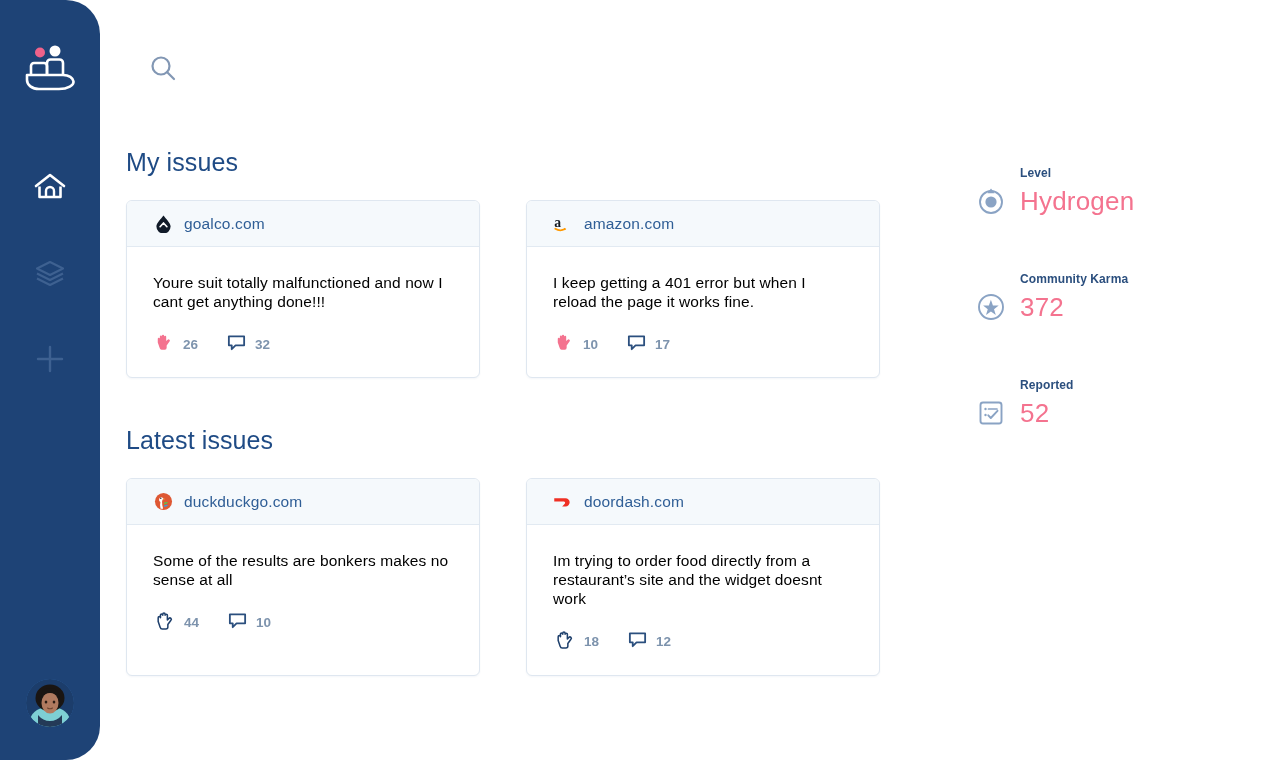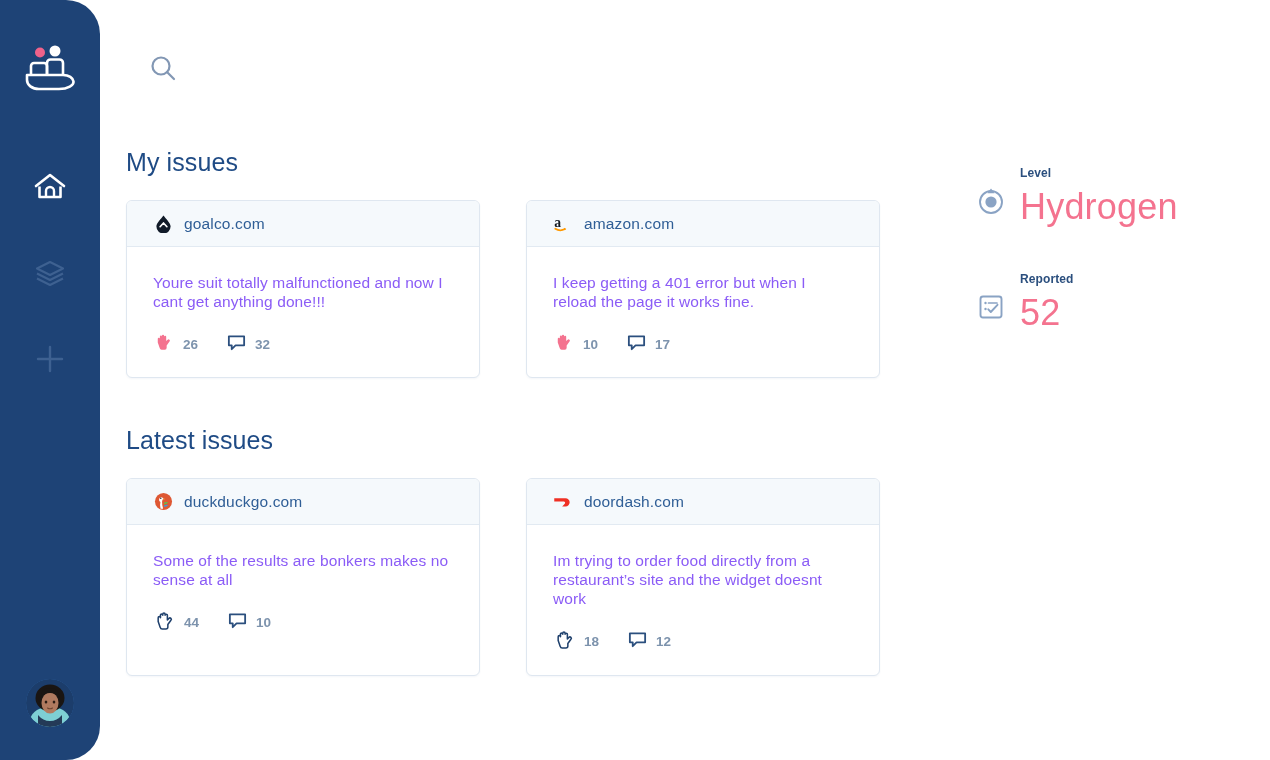--- a/index.html
+++ b/index.html
@@ -63,40 +63,40 @@
     background: #f5f9fc;
     border-bottom: 1px solid #e2eaf2;
     height: 46px;
     display: flex; align-items: center;
     padding: 0 0 0 26px; gap: 11px;
   }
   .site-icon { width: 20px; height: 20px; flex: 0 0 20px; position: relative; display:flex; align-items:center; justify-content:center; }
   .site-name { font-size: 15.5px; color: #2f5e96; letter-spacing: .15px; }
   .card-body { padding: 26px 26px 20px 26px; }
   .card-text {
-    font-size: 15.5px; line-height: 19px; color: #8b5cf6;
+    font-size: 15.5px; line-height: 19px; color: #000000;
     letter-spacing: .1px;
     min-height: 38px;
   }
   .card-meta { display:flex; align-items:center; gap: 10px; margin-top: 20px; }
   .meta-grp { display:flex; align-items:center; gap: 8px; }
   .meta-grp + .meta-grp { margin-left: 18px; justify-content: space-between; }
   .meta-num { font-size: 13.5px; font-weight: bold; color: #7d93ad; }
   .sec2 { margin-top: 48px; }
 
   
   .stats { position: absolute; left: 976px; top: 160px; width: 270px; }
   .stat { position: relative; height: 106px; }
   .stat-label {
     position: absolute; left: 44px; top: 6px;
     font-size: 12px; font-weight: bold; color: #2b4f7e; letter-spacing: .1px;
   }
   .stat-value {
     position: absolute; left: 44px; top: 26px;
-    font-size: 36px; color: #f4738f; letter-spacing: .2px; white-space: nowrap;
+    font-size: 26px; color: #f4738f; letter-spacing: .2px; white-space: nowrap;
   }
   .stat-icon { position: absolute; left: 0; top: 26px; width: 30px; height: 30px; }
 </style>
 </head>
 <body>
 
 <div id="app">
 
   <div class="rail">
 
@@ -324,20 +324,30 @@
       <span class="stat-icon">
         <svg width="30" height="30" viewBox="0 0 30 30" fill="none">
           <circle cx="15" cy="16" r="11" stroke="#8aa3c4" stroke-width="1.9" fill="none"></circle>
           <circle cx="15" cy="16" r="5.6" fill="#8aa3c4"></circle>
           <path d="M15 2.5 L18.6 7.2 H11.4z" fill="#8aa3c4"></path>
         </svg>
       </span>
       <span class="stat-value">Hydrogen</span>
     </div>
 
+    <div class="stat">
+      <span class="stat-label">Community Karma</span>
+      <span class="stat-icon">
+        <svg width="30" height="30" viewBox="0 0 30 30" fill="none">
+          <circle cx="15" cy="15" r="12" stroke="#8aa3c4" stroke-width="1.9" fill="none"></circle>
+          <path d="M15 5.5 L17.6 13 H25 L19 17.6 L21.3 25 L15 20.5 L8.7 25 L11 17.6 L5 13 h7.4z" fill="#8aa3c4" transform="translate(3.2,3.4) scale(0.78)"></path>
+        </svg>
+      </span>
+      <span class="stat-value">372</span>
+    </div>
 
     <div class="stat">
       <span class="stat-label">Reported</span>
       <span class="stat-icon">
         <svg width="30" height="30" viewBox="0 0 30 30" fill="none">
           <rect x="4.5" y="4.5" width="21" height="21" rx="2.5" stroke="#8aa3c4" stroke-width="1.9" fill="none"></rect>
           <circle cx="9.5" cy="11" r="1.2" fill="#8aa3c4"></circle>
           <path d="M12.5 11 H21" stroke="#8aa3c4" stroke-width="1.7" stroke-linecap="round"></path>
           <circle cx="9.5" cy="17" r="1.2" fill="#8aa3c4"></circle>
           <path d="M12.3 17.3 L14.8 20 L21.5 12.8" stroke="#8aa3c4" stroke-width="1.9" fill="none" stroke-linecap="round" stroke-linejoin="round"></path>

